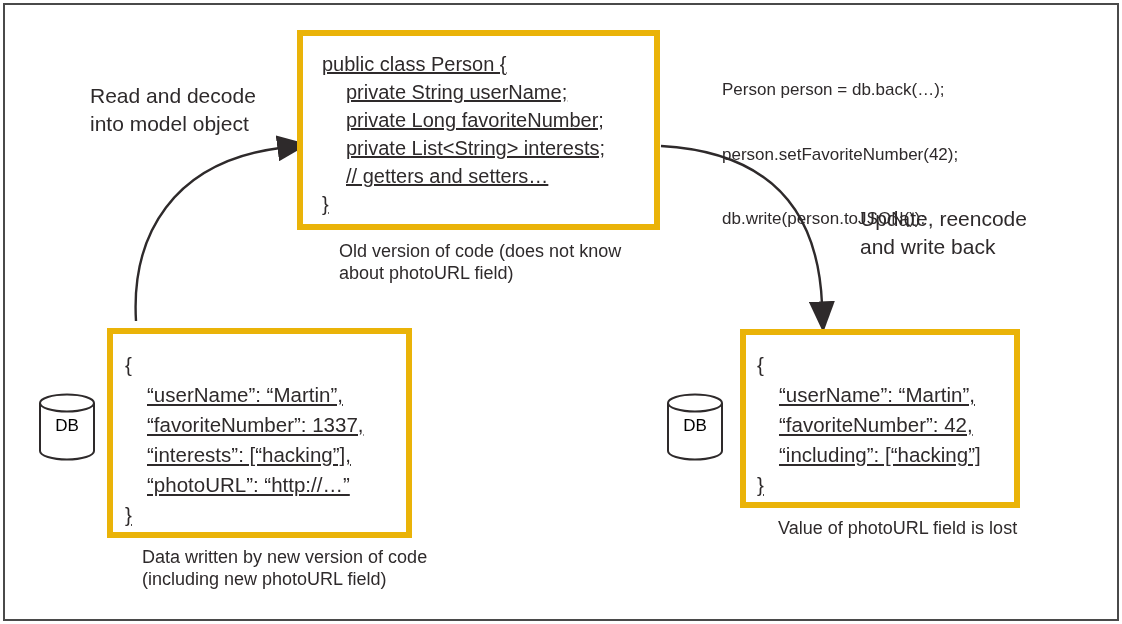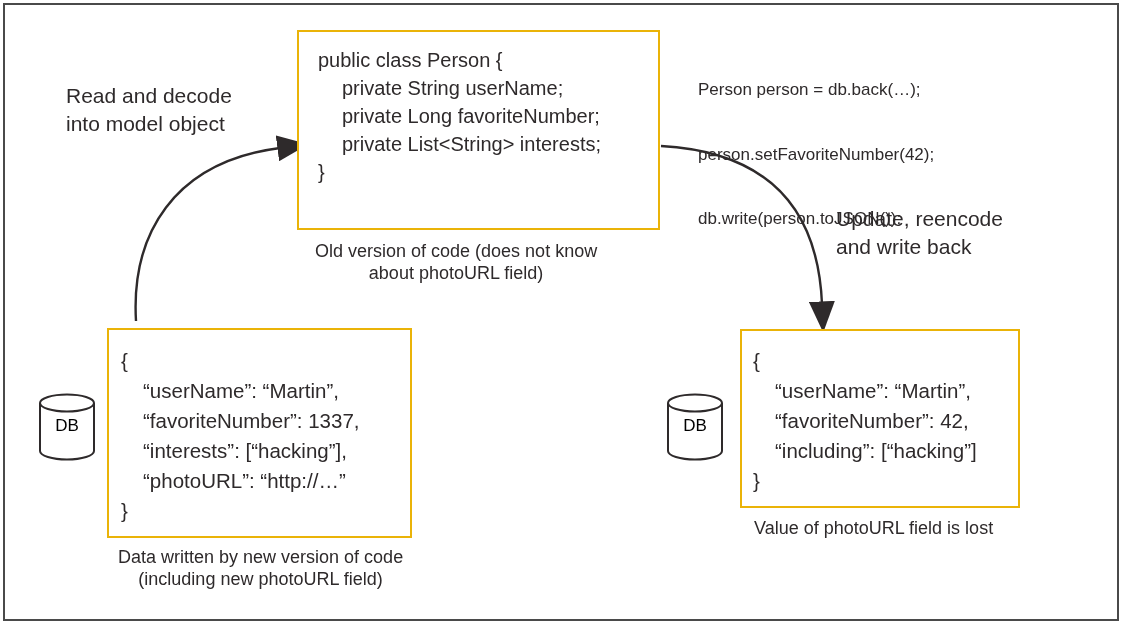--- a/index.html
+++ b/index.html
@@ -10,32 +10,33 @@
     font-family:"Liberation Sans","DejaVu Sans",sans-serif;
     color:#2e2a2b;
     overflow:hidden;
   }
   .frame{
     position:absolute;inset:3px;
     border:2px solid #4a4a4a;
     pointer-events:none;
   }
   .arrows{position:absolute;left:0;top:0;width:1122px;height:624px;pointer-events:none;}
-  .abs{position:absolute;}
+  .abs{position:absolute;margin-left:24px;}
   .label{
     font-size:21px;line-height:28px;white-space:pre-line;
   }
   .caption{
-    font-size:18px;line-height:22px;white-space:pre-line;text-align:center;
+    font-size:18px;line-height:22px;white-space:pre-line;
   }
   .box{
     position:absolute;
-    border:2px solid #eab308;
+    border:6px solid #eab308;
     background:#ffffff;
     box-sizing:border-box;
+    text-decoration:underline;
   }
   .class-box{
     left:297px;top:30px;width:363px;height:200px;
     padding:14px 0 0 19px;
     font-size:20px;line-height:28px;
   }
   .json-box{
     font-size:20.5px;line-height:30px;
   }
   .json-before{left:107px;top:328px;width:305px;height:210px;padding:16px 0 0 12px;}
@@ -81,20 +82,21 @@
   </svg>
 
   <div class="abs label label-read">Read and decode
 into model object</div>
 
   <div class="box class-box">
     <div class="code-line">public class Person {</div>
     <div class="code-line indent">private String userName;</div>
     <div class="code-line indent">private Long favoriteNumber;</div>
     <div class="code-line indent">private List&lt;String&gt; interests;</div>
+    <div class="code-line indent">// getters and setters…</div>
     <div class="code-line">}</div>
   </div>
 
   <div class="abs snippet">
     <div class="code-line">Person person = db.back(…);</div>
     <div class="code-line">person.setFavoriteNumber(42);</div>
     <div class="code-line">db.write(person.toJSON());</div>
   </div>
 
   <div class="abs caption caption-class">Old version of code (does not know

